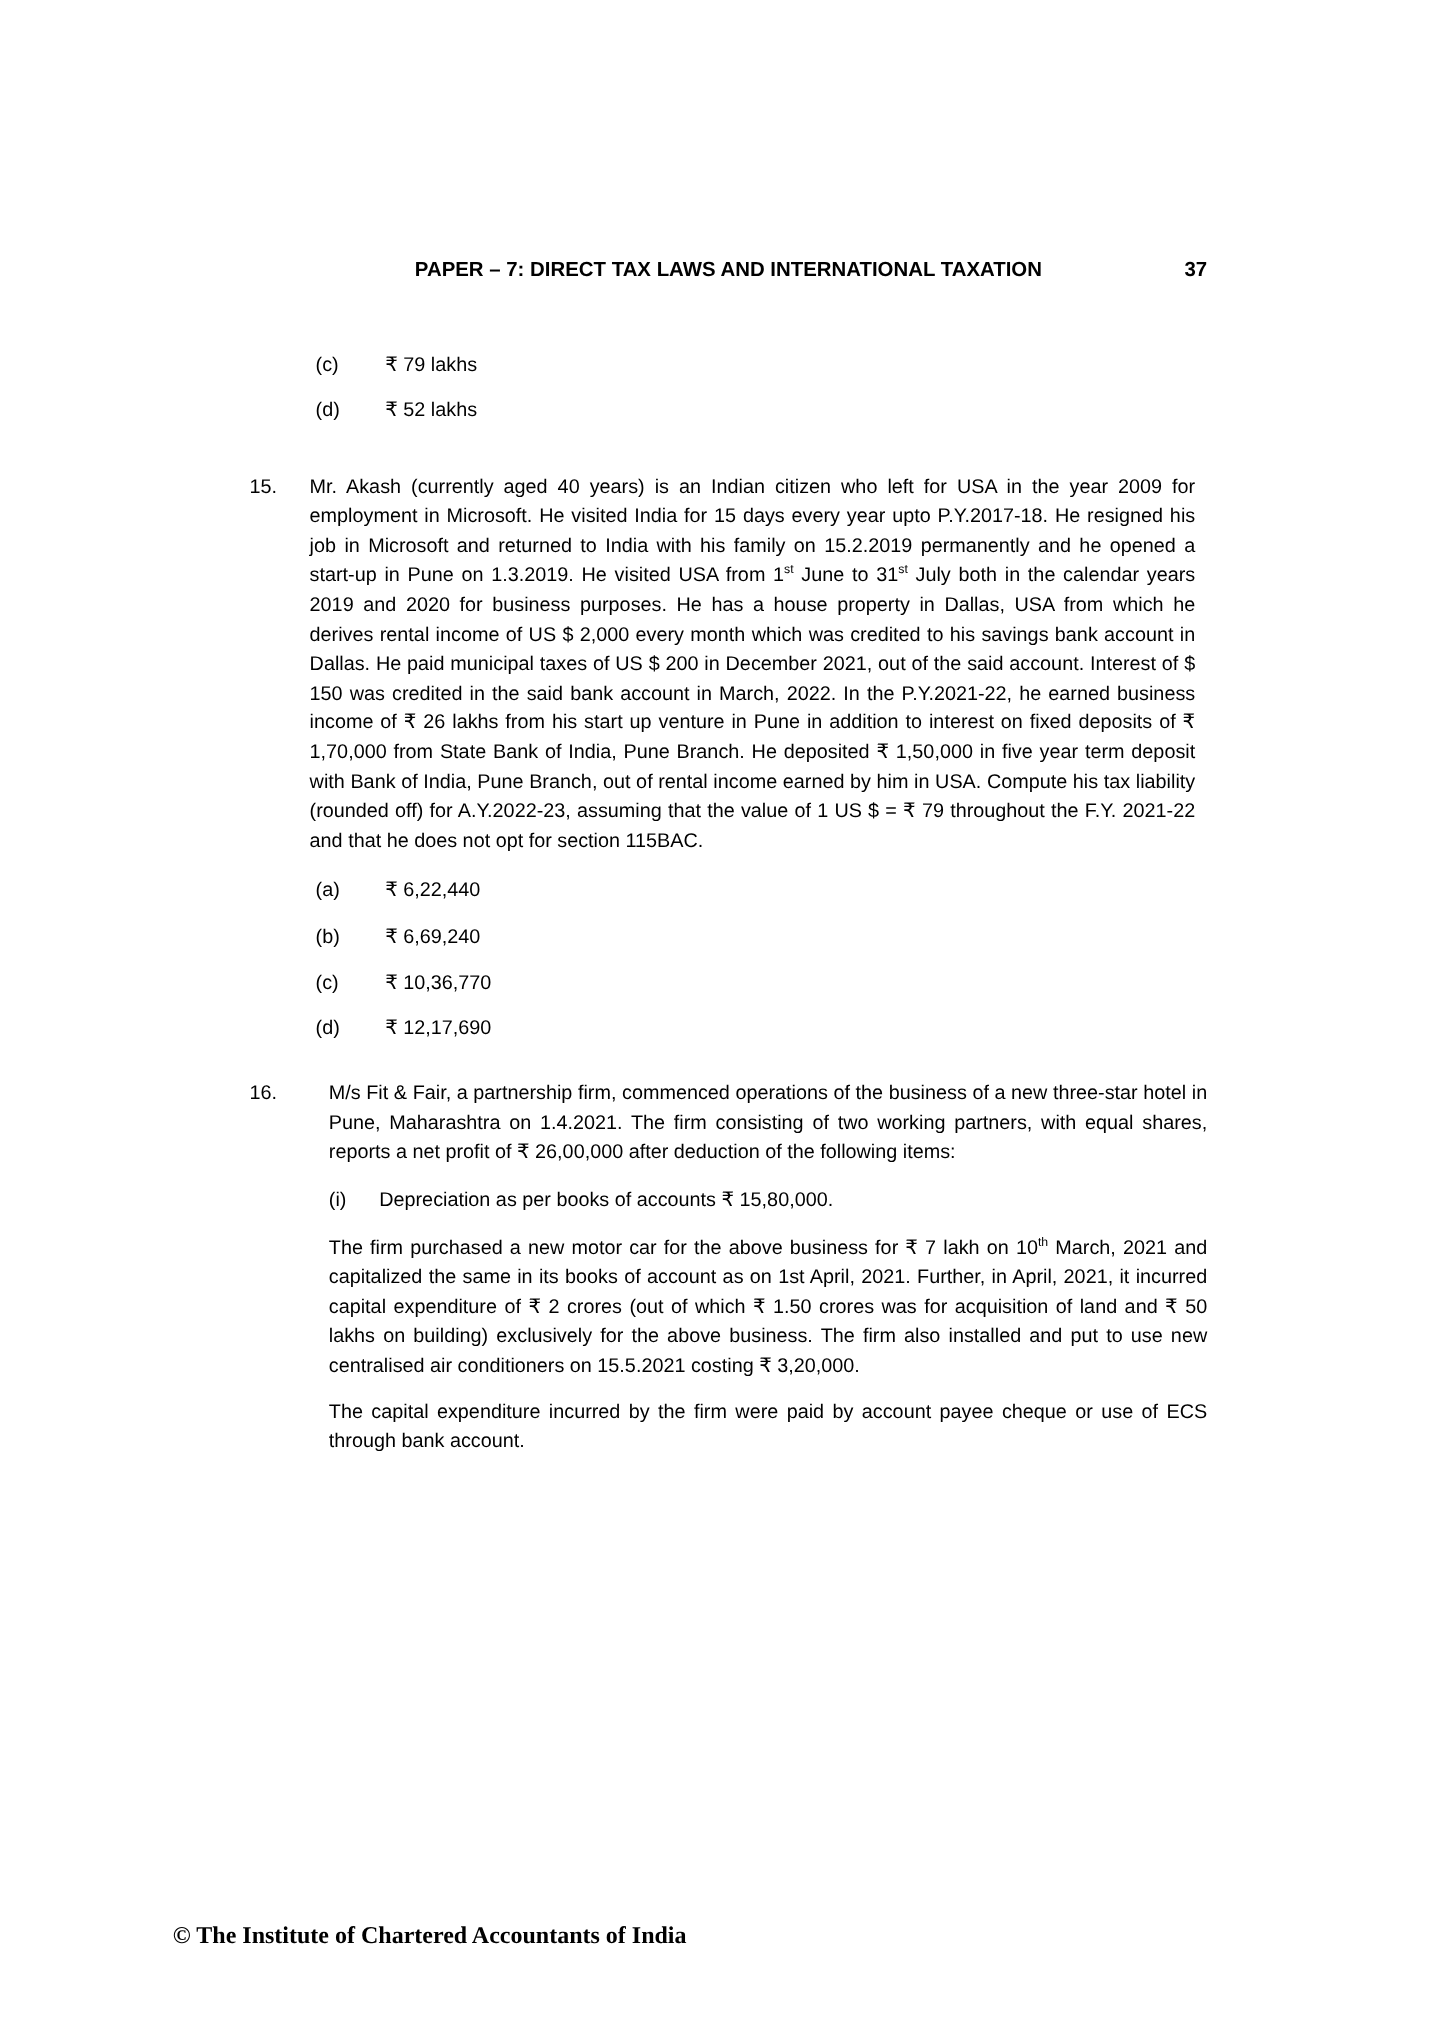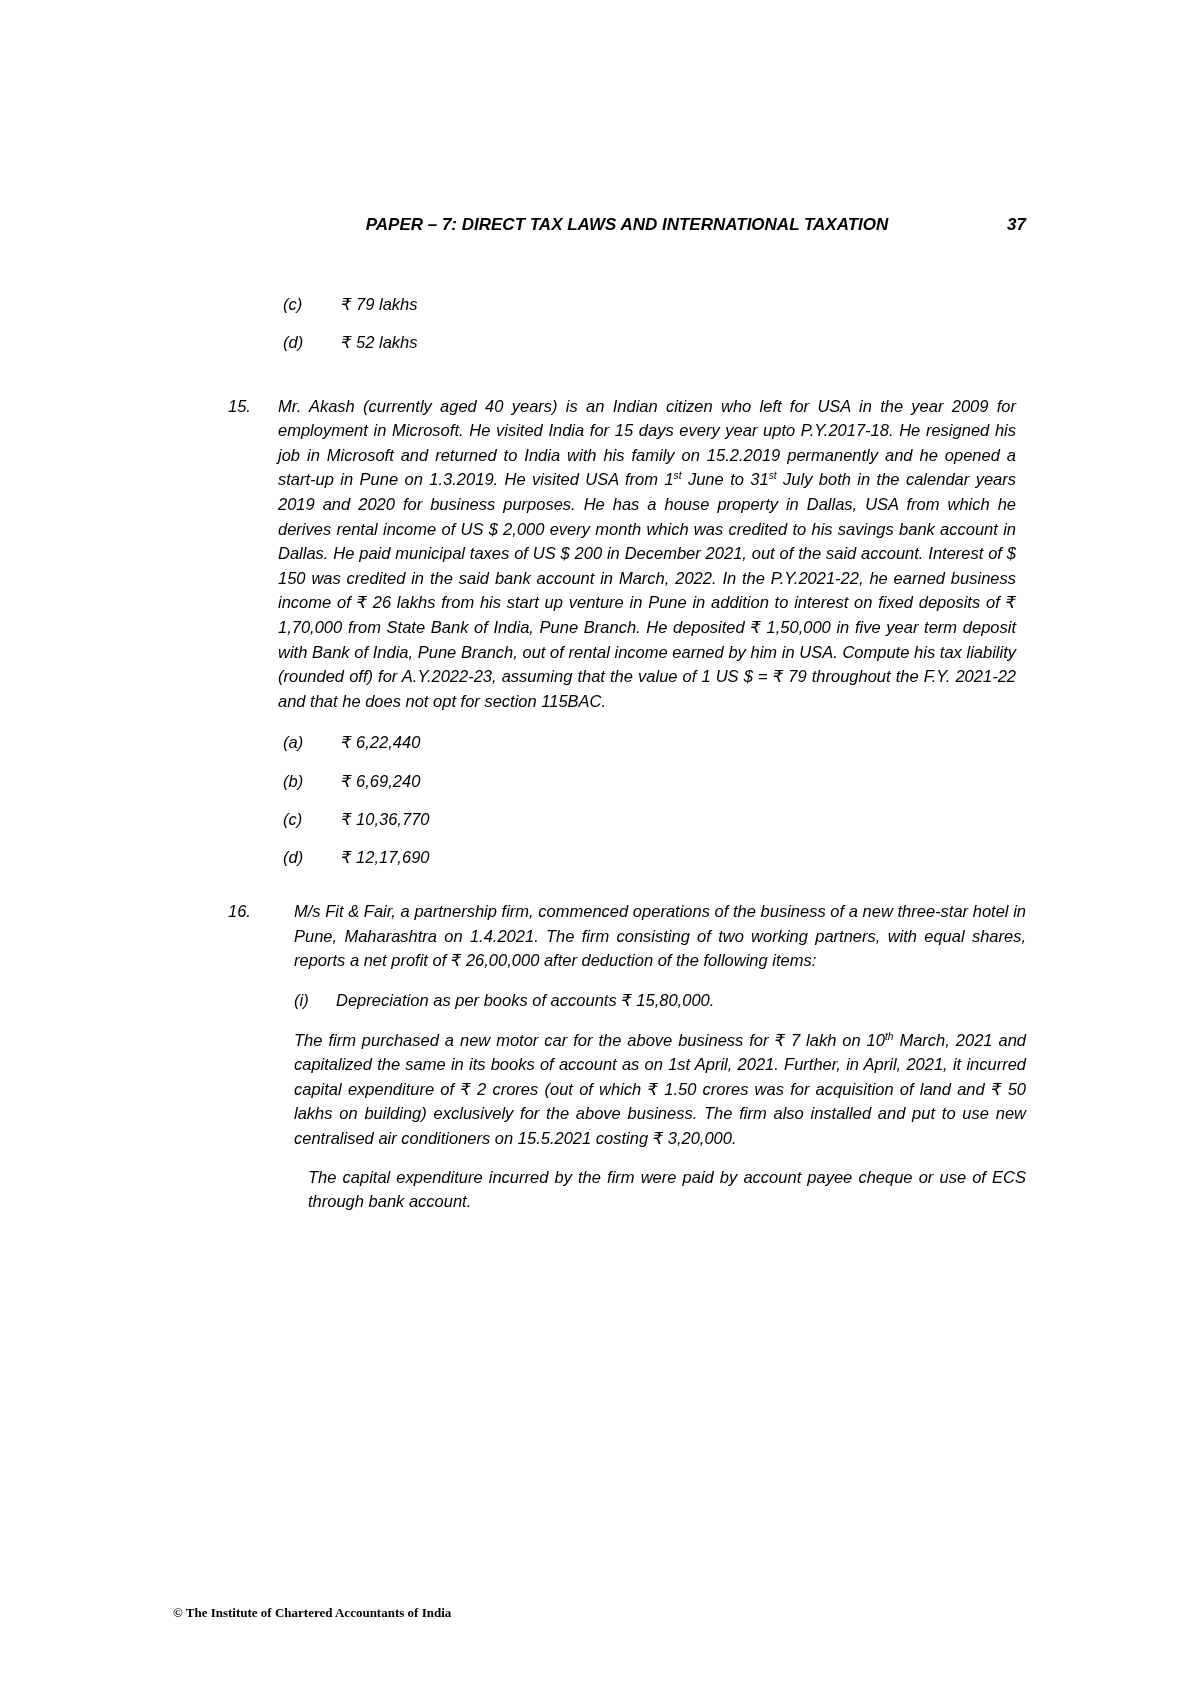--- a/index.html
+++ b/index.html
@@ -10,24 +10,23 @@
     height: 1684px;
     background: #ffffff;
     color: #000000;
     font-family: "Liberation Sans", "DejaVu Sans", sans-serif;
     font-size: 16.5px;
     line-height: 24.6px;
     overflow: hidden;
   }
   .content {
     position: absolute;
-    left: 228px;
+    left: 208px;
     top: 212px;
     width: 798px;
-    font-style: italic;
   }
   .doc-header {
     position: relative;
     text-align: center;
     font-weight: 700;
     font-size: 17px;
     line-height: 25px;
   }
   .doc-header .page-num {
     position: absolute;
@@ -47,31 +46,30 @@
   .q-body { width: 738px; }
   .q-text { margin: 0; text-align: justify; }
   .q-opts { margin-top: 17px; }
   .q-opts .opt-row { margin-left: 5px; }
   .sub-items { margin-top: 15px; }
   .sub-row { display: flex; margin-top: 0; }
   .sub-row + .sub-row { margin-top: 13.5px; }
   .sub-label { flex: none; width: 42px; }
   .sub-text { flex: 1; text-align: justify; }
   .para { margin: 15px 0 0 0; text-align: justify; }
-  .para.last { margin-top: 14px; margin-left: 14px; }
+  .para.last { margin-top: 14px; }
   sup { font-size: 62%; line-height: 0; vertical-align: super; }
   .footer {
     position: absolute;
     left: 144px;
     top: 1601px;
     font-family: "Liberation Serif", "DejaVu Serif", serif;
     font-weight: 700;
-    font-size: 13px;
+    font-size: 20px;
     line-height: 24px;
-    margin-left: 29px;
   }
 </style>
 </head>
 <body>
 
 <div class="page">
   <div class="content">
 
     <div class="doc-header">
       <span class="doc-title">PAPER – 7: DIRECT TAX LAWS AND INTERNATIONAL TAXATION</span>

